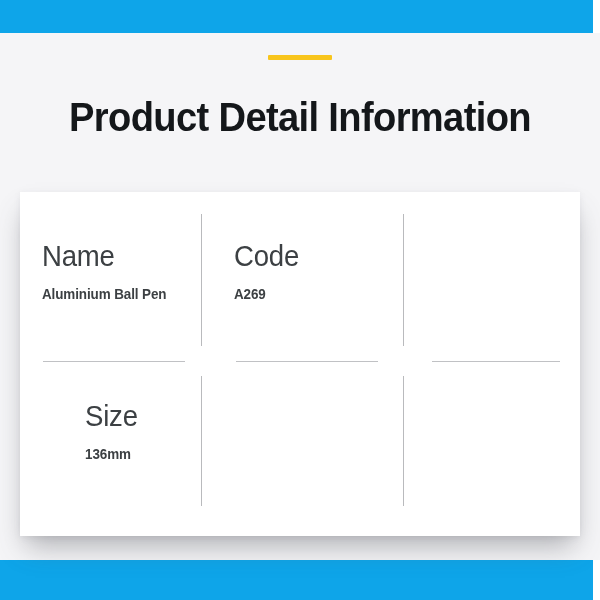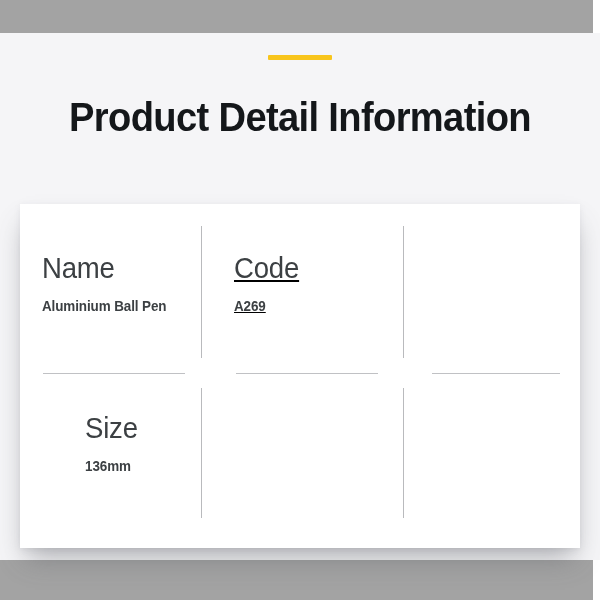--- a/index.html
+++ b/index.html
@@ -13,21 +13,21 @@
     background: #ffffff;
     font-family: "Liberation Sans", sans-serif;
     overflow: hidden;
   }
 
   
   .page {
     position: relative;
     width: 593px;
     height: 600px;
-    background: #a3a3a3;
+    background: #0ea5e9;
   }
   .bg-band {
     position: absolute;
     left: 0;
     top: 33px;
     width: 600px;
     height: 527px;
     background: #f5f5f7;
   }
 
@@ -55,21 +55,21 @@
     line-height: 50px;
     transform: scaleX(0.93);
     transform-origin: center center;
     white-space: nowrap;
   }
 
   
   .card {
     position: absolute;
     left: 20px;
-    top: 204px;
+    top: 192px;
     width: 560px;
     height: 344px;
     background: #ffffff;
     box-shadow: 0 16px 26px -6px rgba(80, 84, 90, 0.42),
                 0 2px 6px rgba(120, 124, 130, 0.12);
   }
 
   .grid {
     position: absolute;
     inset: 0;
@@ -95,21 +95,21 @@
   }
   .hdiv.h1 { left: 23px;  width: 142px; }
   .hdiv.h2 { left: 216px; width: 142px; }
   .hdiv.h3 { left: 412px; width: 128px; }
 
   
   .cell {
     position: absolute;
   }
   .cell.col1 { left: 22px;  width: 160px; }
-  .cell.col2 { left: 214px; width: 160px; text-decoration: underline; }
+  .cell.col2 { left: 214px; width: 160px; }
   .cell.col3 { left: 411px; width: 150px; }
   .cell.row1 { top: 48px; }
   .cell.row2 { top: 208px; margin-left: 43px; }
 
   .cell-label {
     font-family: "Liberation Sans Narrow", "Liberation Sans", sans-serif;
     font-size: 29px;
     font-weight: 300;
     color: #3c4043;
     line-height: 32px;

